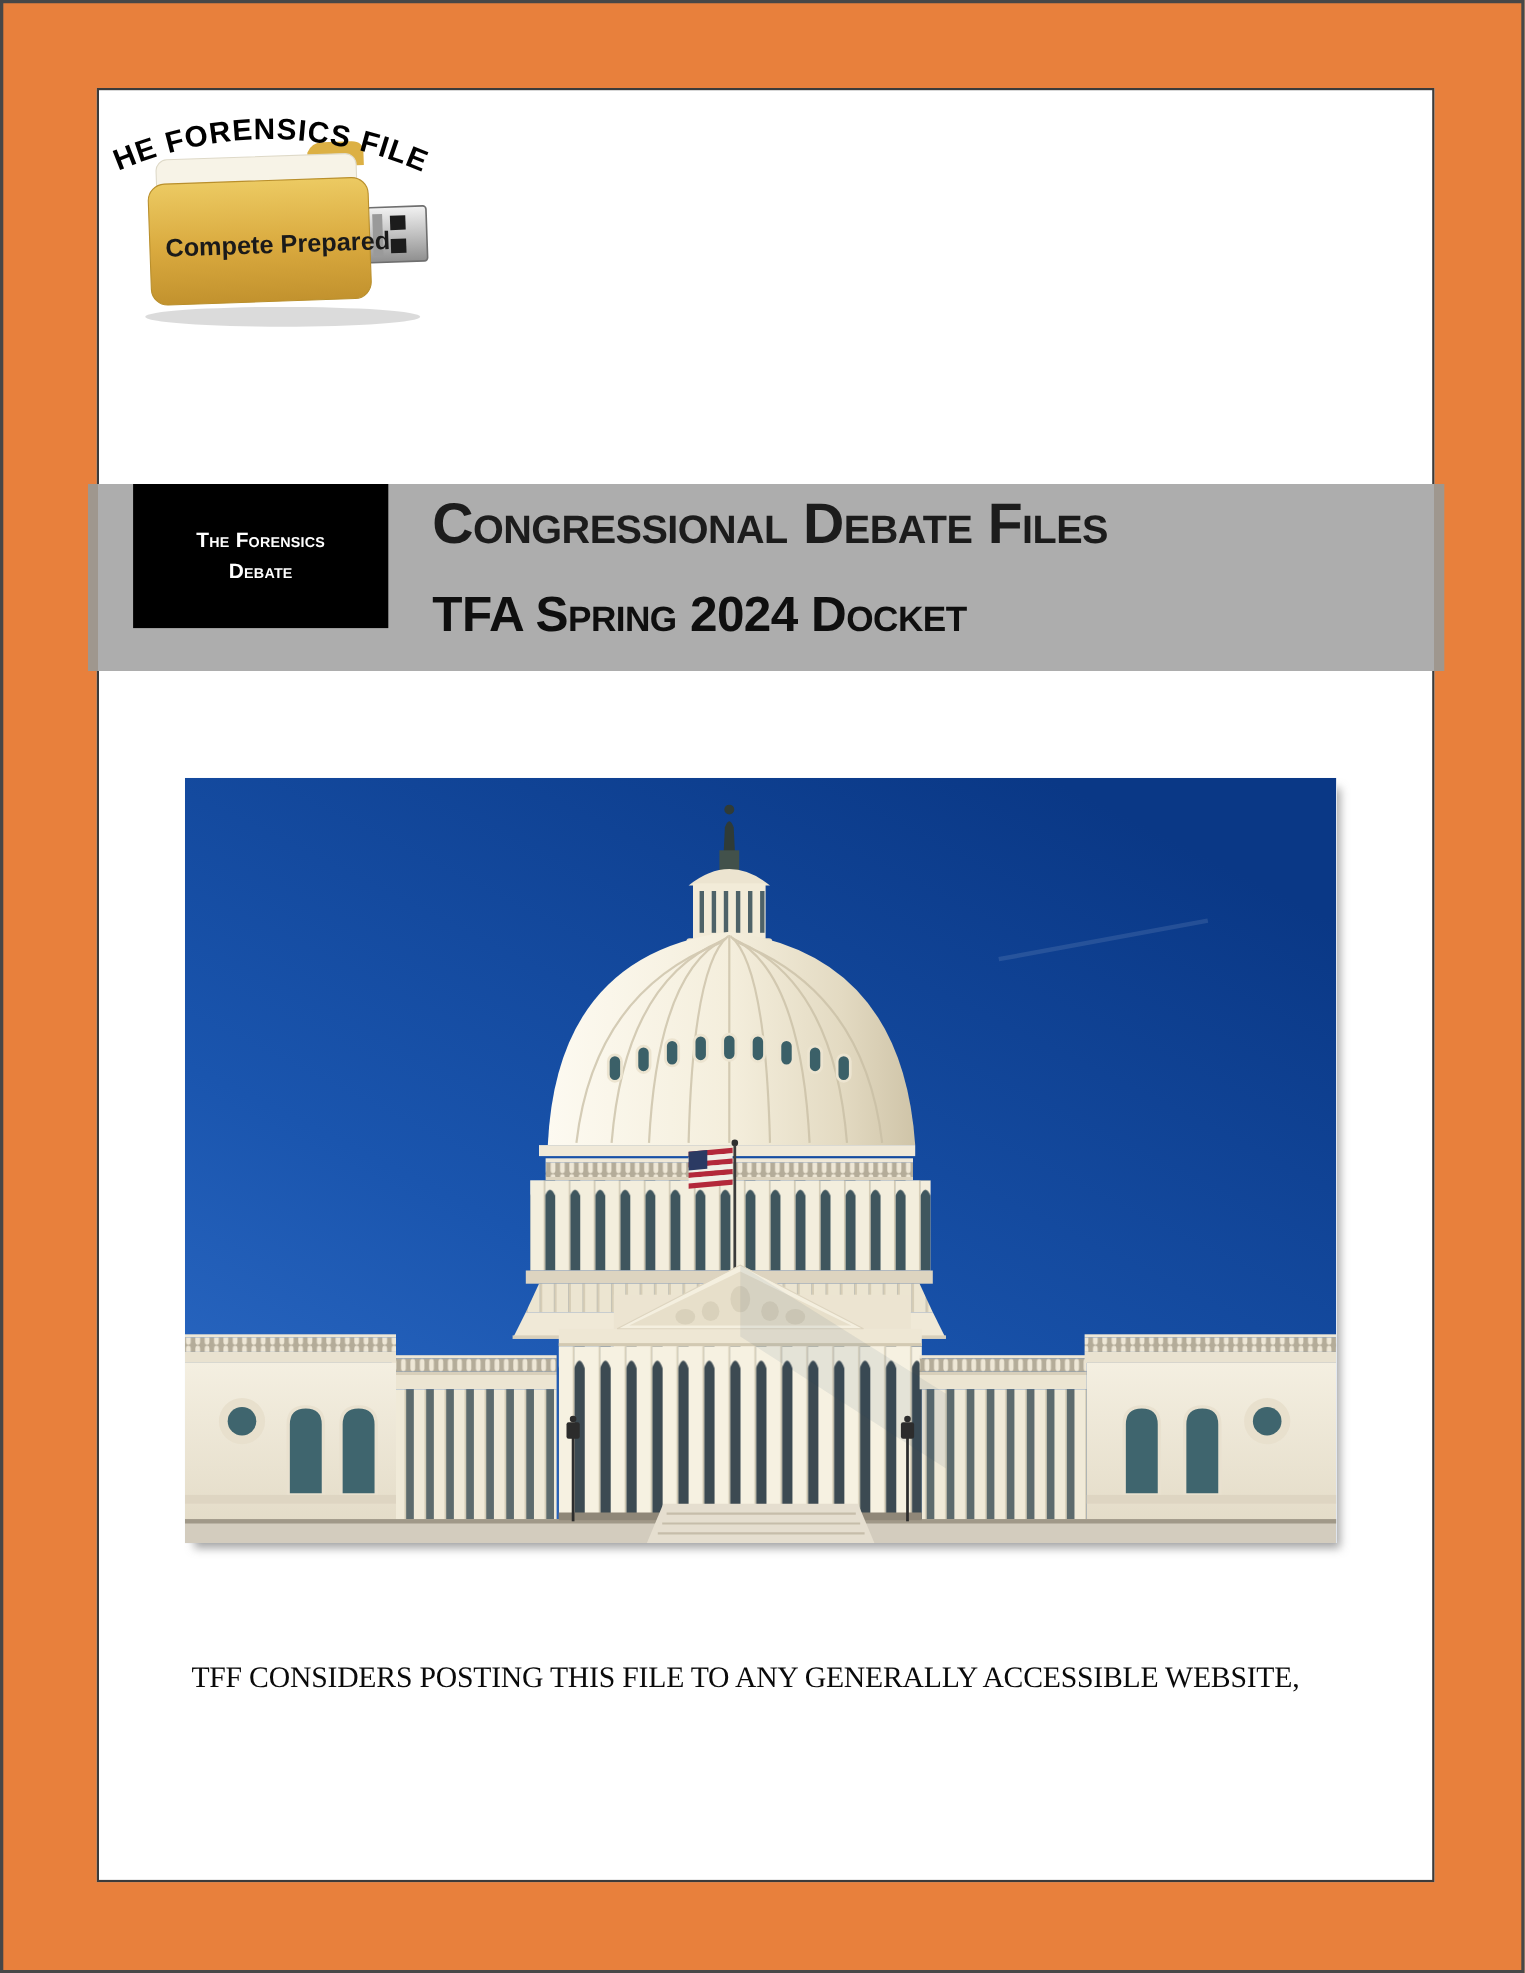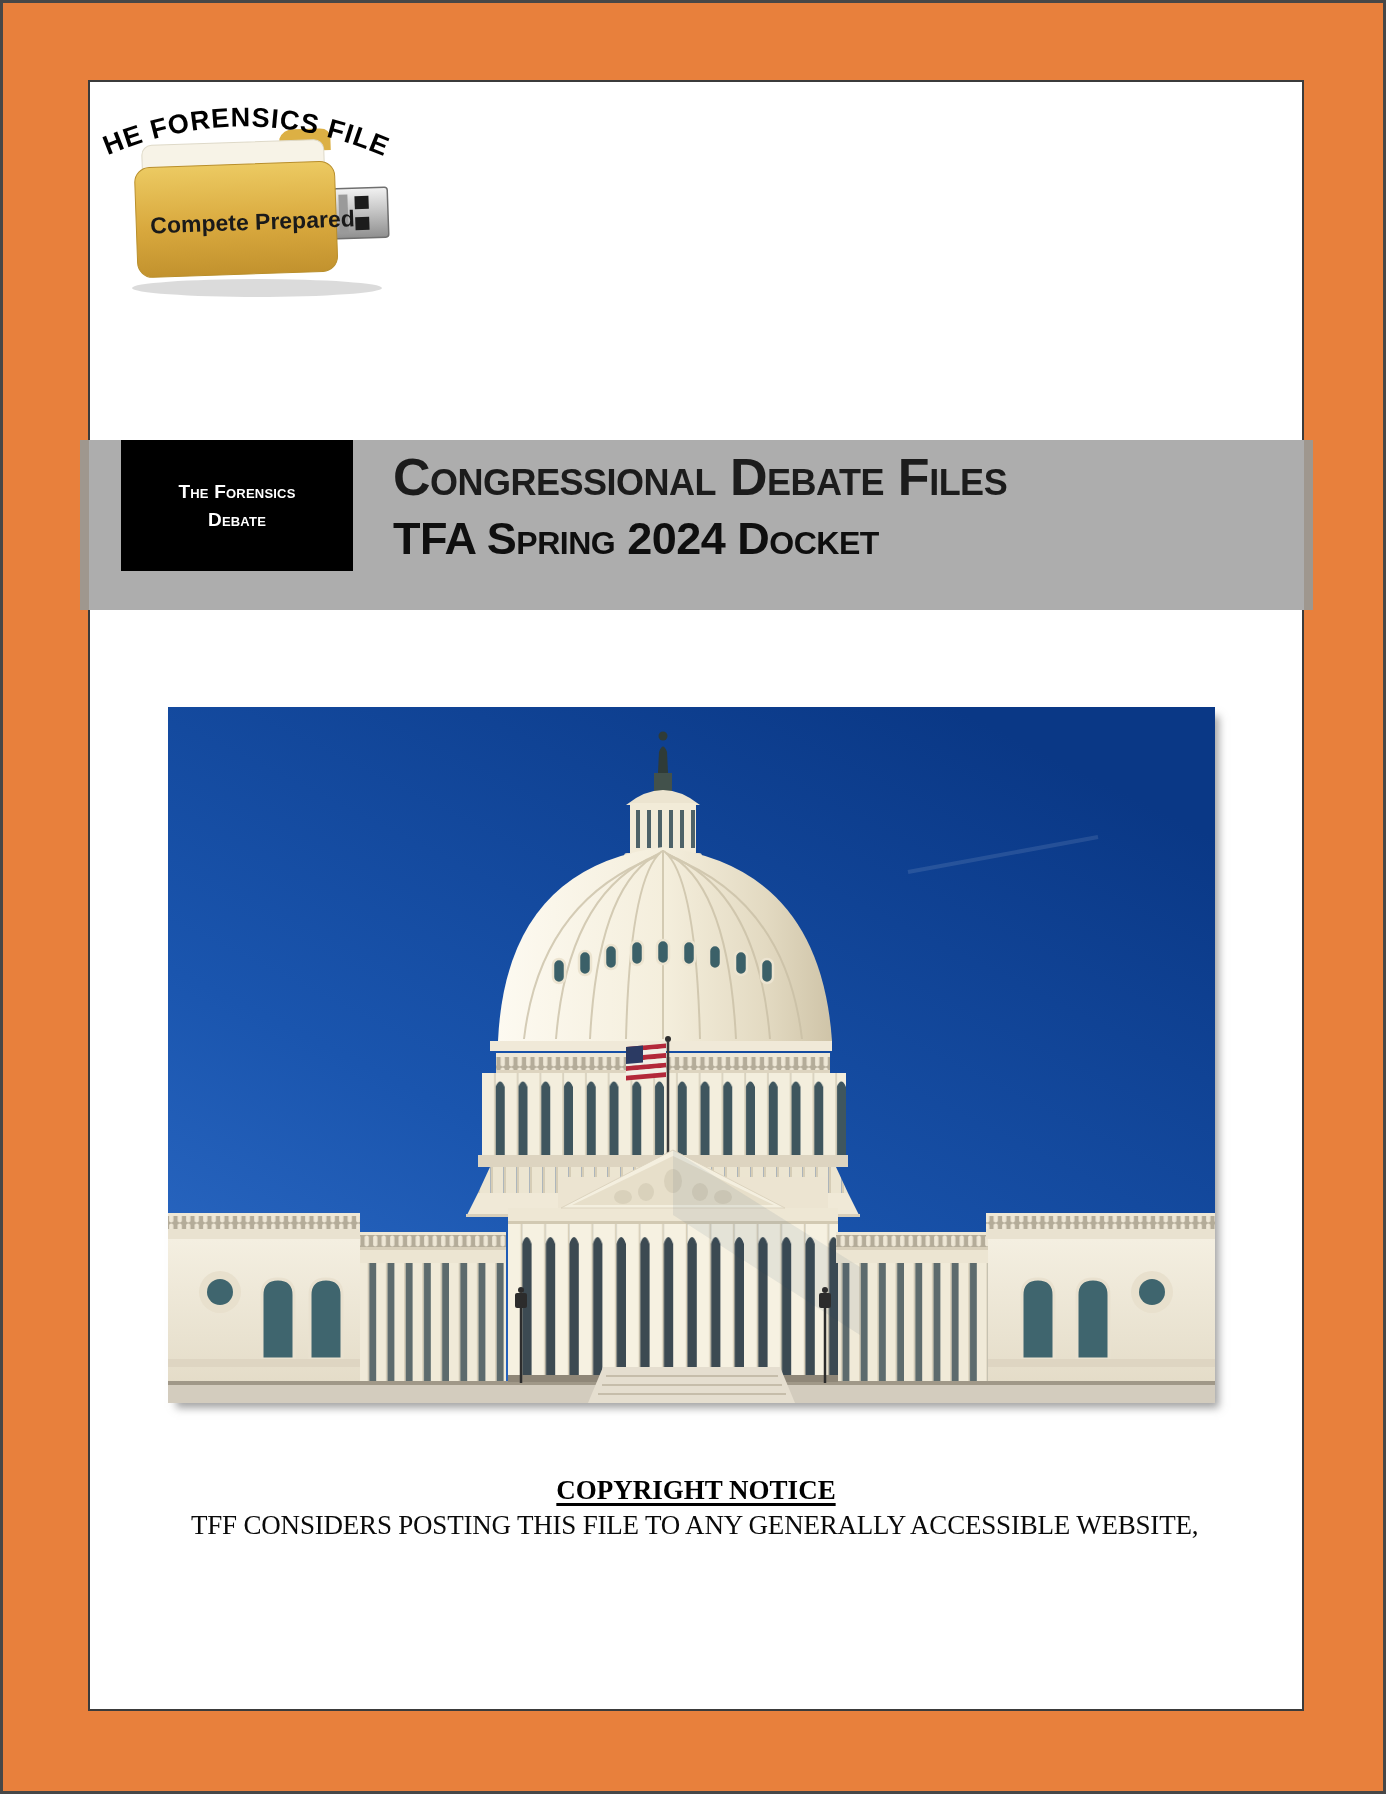--- a/index.html
+++ b/index.html
@@ -26,35 +26,35 @@
     color:#ffffff;font-variant:small-caps;font-weight:600;font-size:19px;line-height:28px;
     letter-spacing:.2px;text-align:center;
   }
   .titles{position:absolute;left:313px;top:6px;}
   .title1{
     font-variant:small-caps;font-weight:600;font-size:52px;line-height:62px;
     color:#1c1c1c;letter-spacing:-0.5px;white-space:nowrap;
   }
   .title2{
     font-variant:small-caps;font-weight:800;font-size:45px;line-height:62px;
-    color:#0f0f0f;letter-spacing:-0.5px;white-space:nowrap;
+    color:#0f0f0f;letter-spacing:-0.5px;white-space:nowrap;margin-top:20px;
   }
   .photo{
     position:absolute;left:168px;top:707px;width:1047px;height:696px;
     box-shadow:6px 7px 8px -2px rgba(105,105,105,0.6);
     overflow:hidden;
   }
   .photo svg{display:block;}
   .cr-heading{
     position:absolute;left:88px;top:1475px;width:1216px;text-align:center;
     font-family:"Liberation Serif",serif;font-weight:700;font-size:27px;line-height:31px;
     color:#000;text-decoration:underline;text-decoration-thickness:2.5px;text-underline-offset:4px;
   }
   .cr-body{
-    position:absolute;left:191px;top:1510px;width:1050px;
+    position:absolute;left:174px;top:1510px;width:1050px;
     font-family:"Liberation Serif",serif;font-size:27px;line-height:30px;color:#0a0a0a;
     letter-spacing:-0.2px;
   }
   .cr-line{white-space:nowrap;}
   .cr-bold{font-weight:700;}
 </style>
 </head>
 <body>
 
 <div class="canvas">
@@ -284,17 +284,16 @@
         <line x1="353" y1="600" x2="353" y2="676" stroke-width="2.5"></line>
         <rect x="347" y="586" width="12" height="15" rx="2" fill="#2c2c2c" stroke="none"></rect>
         <circle cx="353" cy="583" r="3" fill="#2c2c2c" stroke="none"></circle>
         <line x1="657" y1="600" x2="657" y2="676" stroke-width="2.5"></line>
         <rect x="651" y="586" width="12" height="15" rx="2" fill="#2c2c2c" stroke="none"></rect>
         <circle cx="657" cy="583" r="3" fill="#2c2c2c" stroke="none"></circle>
       </g>
     </svg>
   </div>
 
-  <div class="cr-heading">COPYRIGHT NOTICE</div>
   <div class="cr-body">
     <div class="cr-line">TFF CONSIDERS POSTING THIS FILE TO ANY GENERALLY ACCESSIBLE WEBSITE,</div>
   </div>
 </div>
 
 </body></html>

